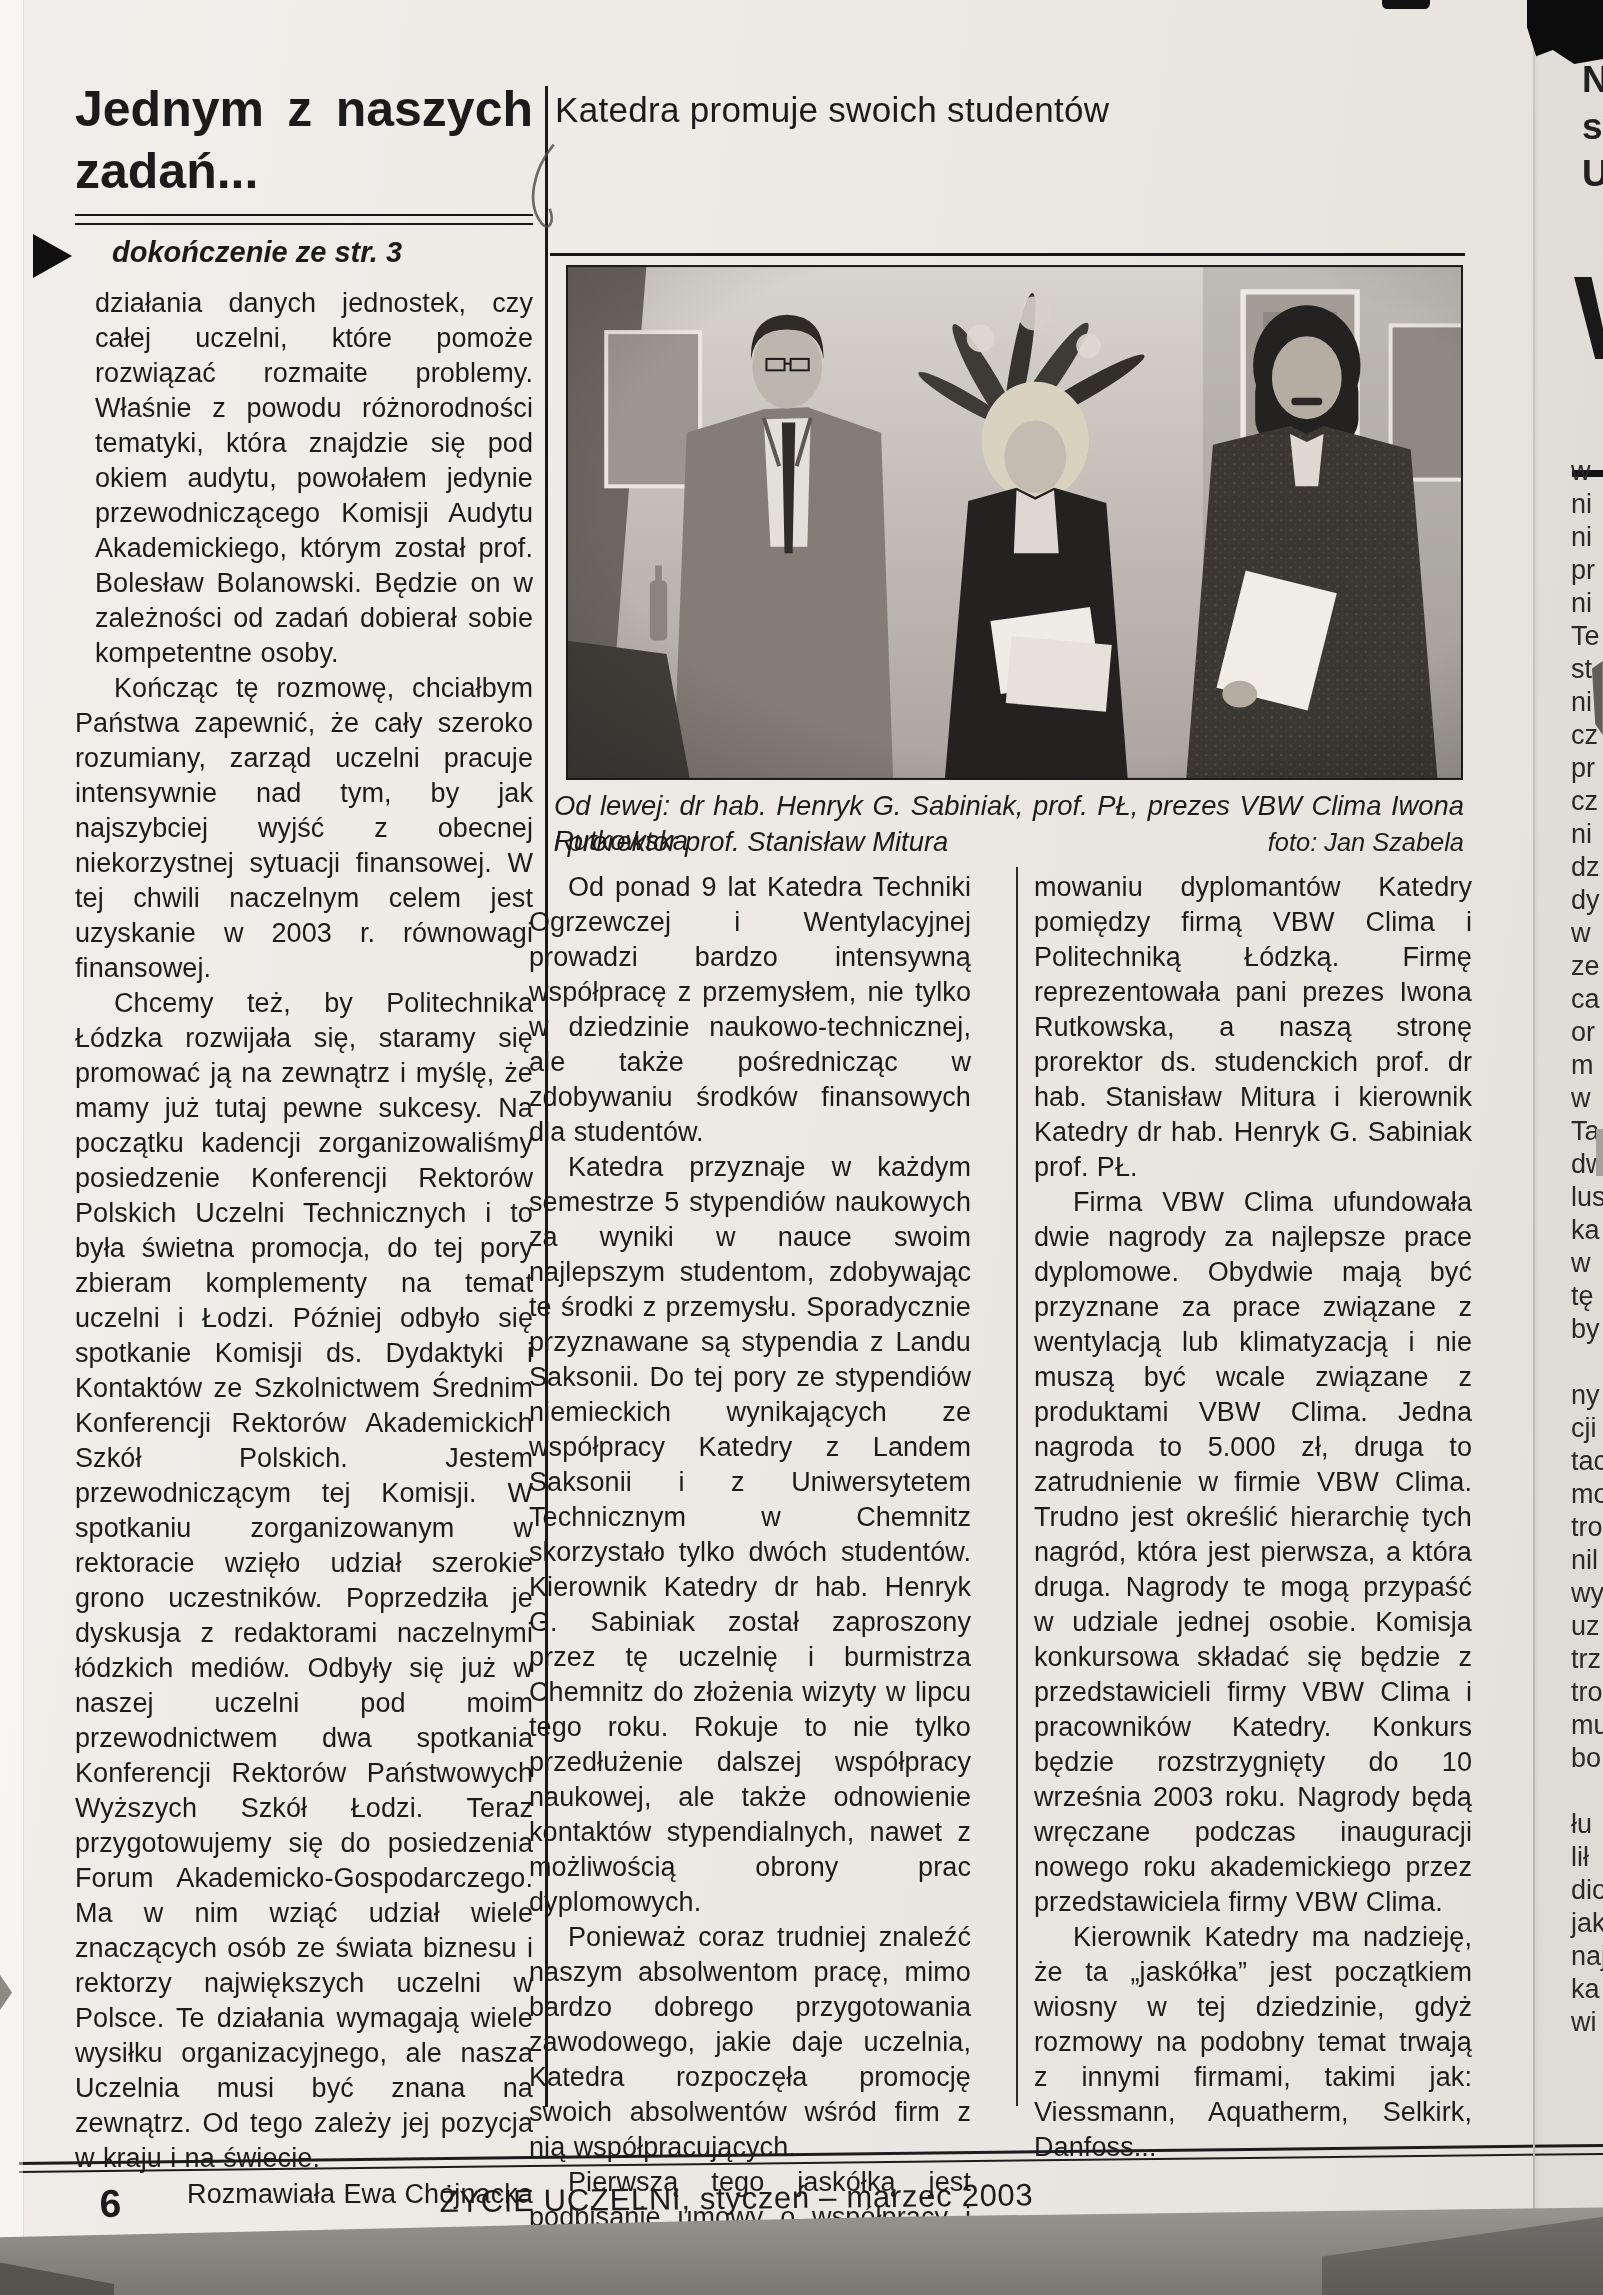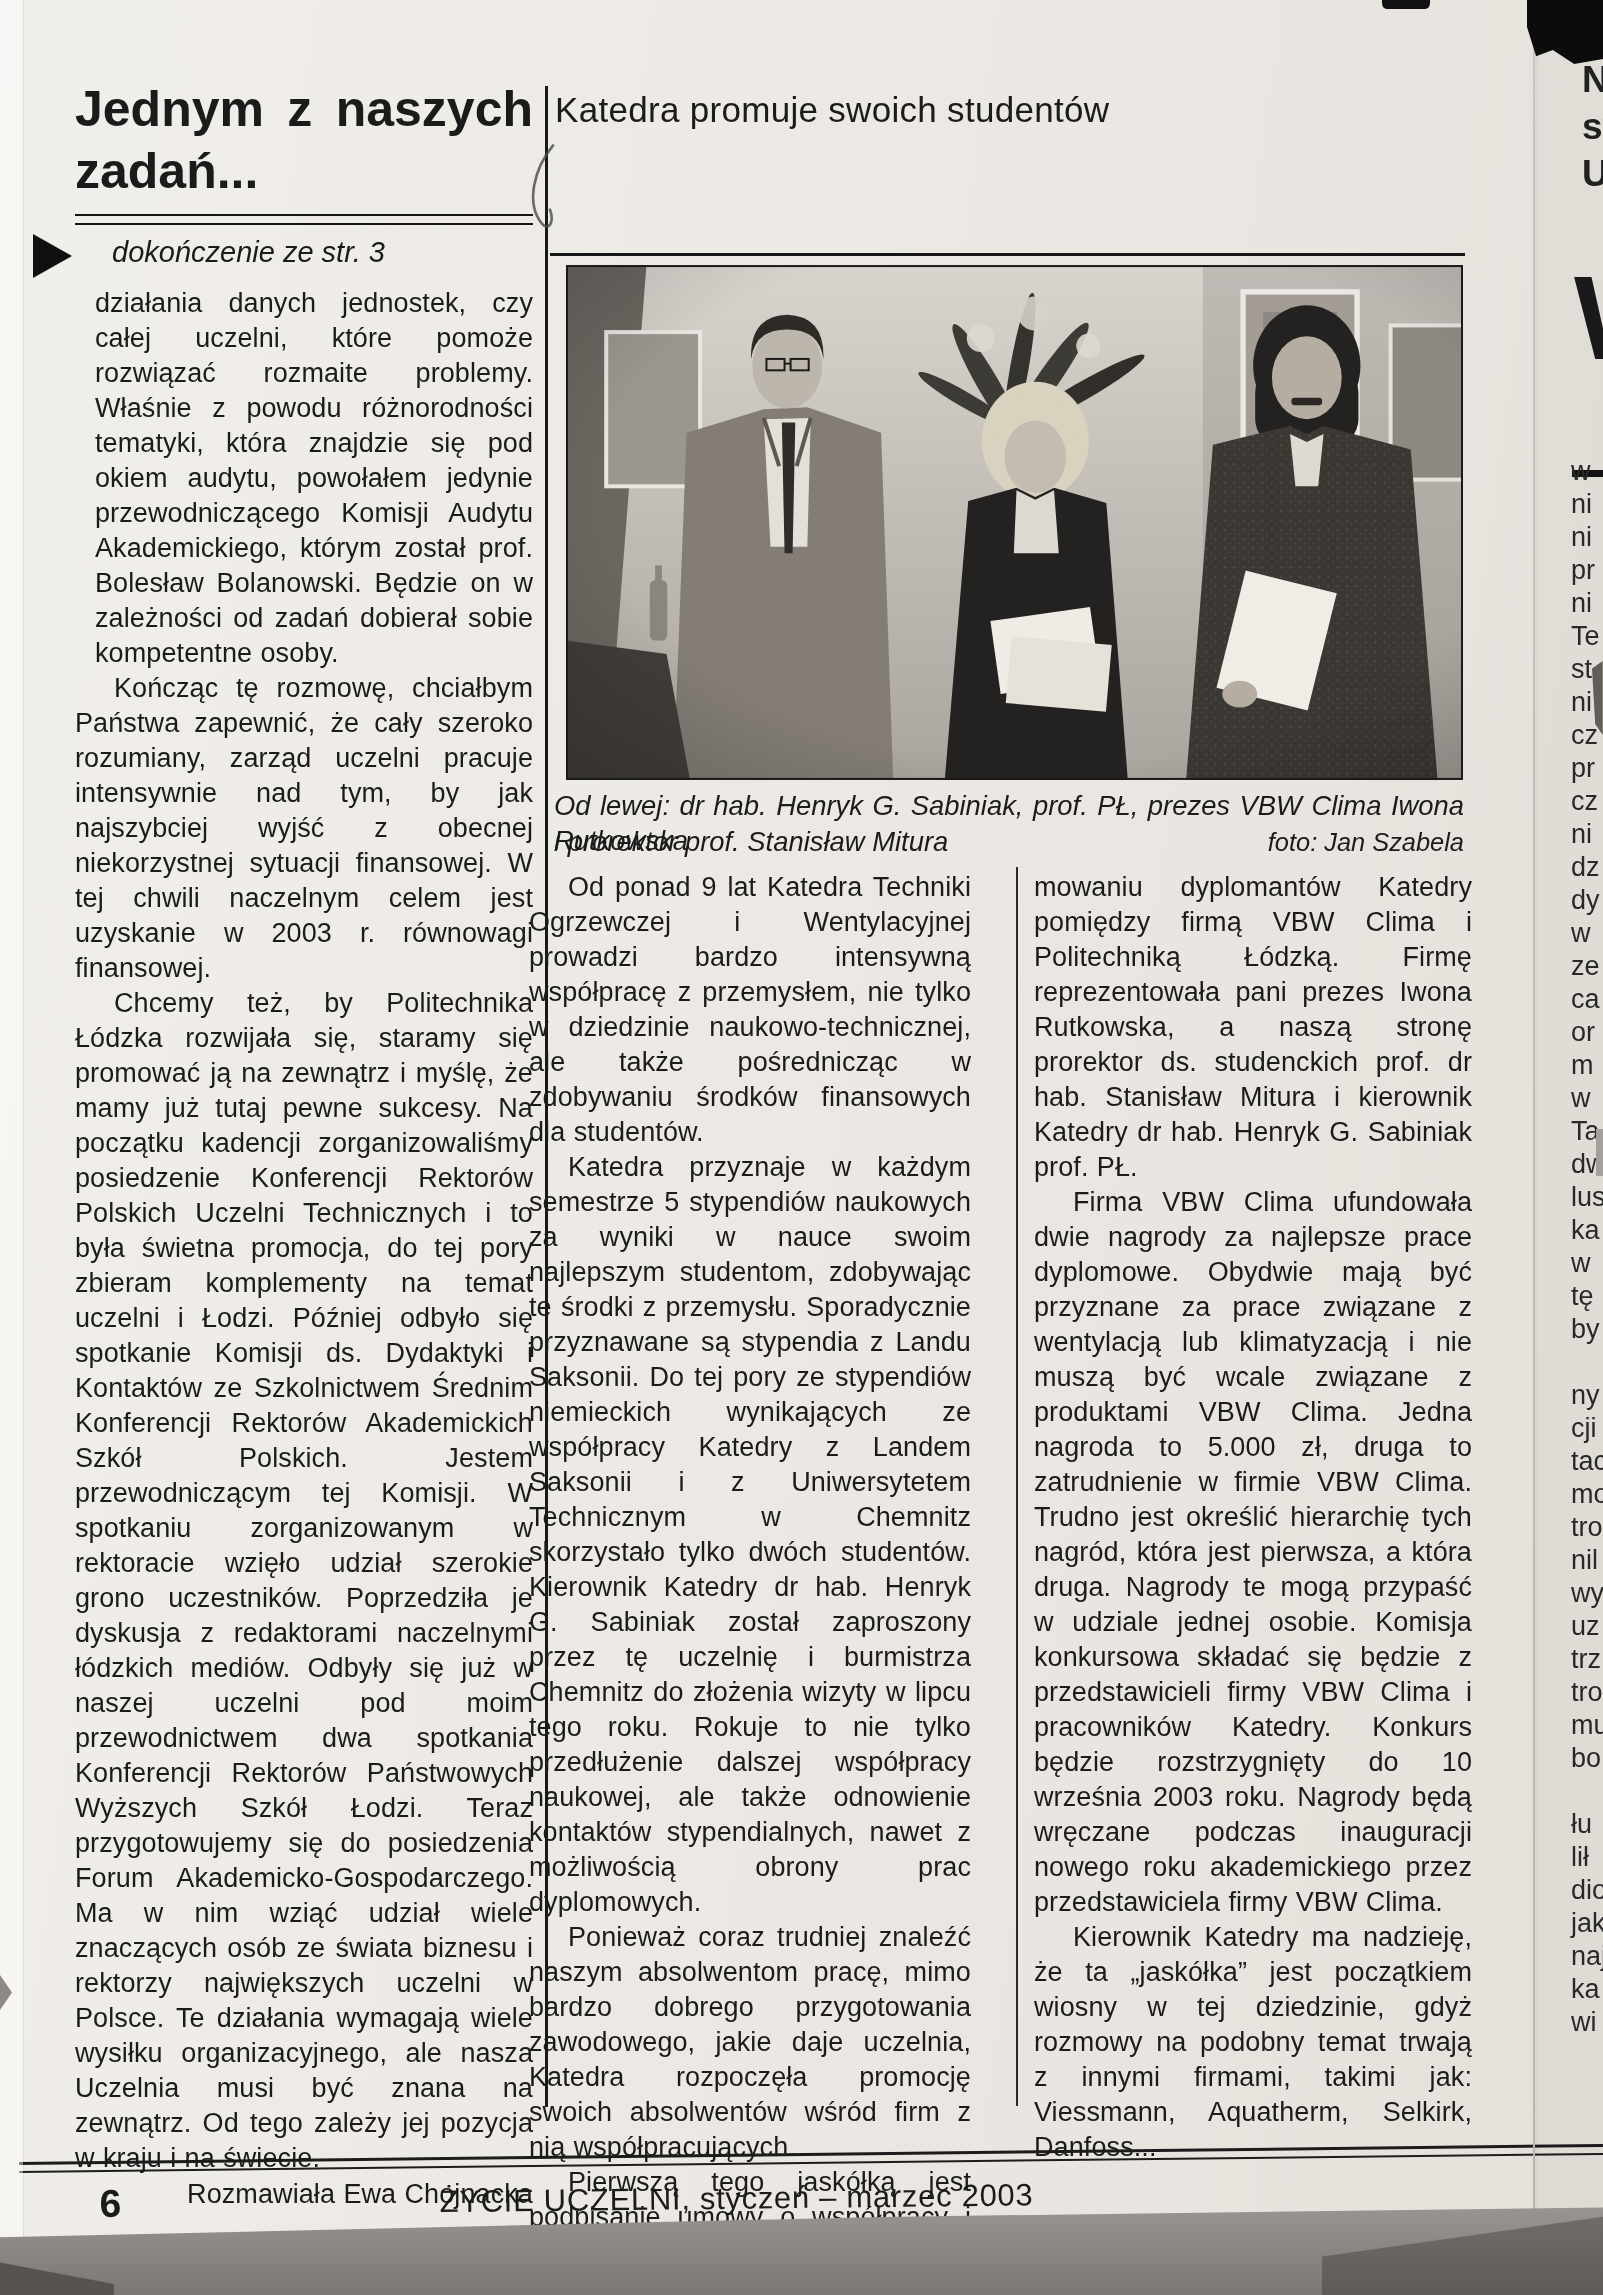--- a/index.html
+++ b/index.html
@@ -8,21 +8,21 @@
   .paper{position:absolute;inset:0;background:linear-gradient(98deg,#f1efeb 0%,#ebe8e3 55%,#e4e1db 100%);}
   .abs{position:absolute;}
 
   
   .l-title{left:75px;top:78px;width:458px;font-size:50px;font-weight:bold;line-height:62px;letter-spacing:0;}
   .l-title .jline{text-align:justify;text-align-last:justify;}
   .title-rule{left:75px;top:214px;width:458px;height:7.4px;
               border-top:2.7px solid #161616;border-bottom:2px solid #161616;}
   .cont-arrow{left:33px;top:234px;width:0;height:0;
               border-left:39px solid #101010;border-top:22px solid transparent;border-bottom:22px solid transparent;}
-  .cont-note{left:112px;top:236px;font-size:29px;font-weight:normal;font-style:italic;}
+  .cont-note{left:112px;top:236px;font-size:29px;font-weight:bold;font-style:italic;}
   .body-text{font-size:27px;line-height:35px;text-align:justify;letter-spacing:0.1px;word-spacing:0.7px;}
   .para{margin:0;text-indent:39px;}
   .left-body .para:first-child{text-indent:0;margin-left:20px;}
   .col2 .para:first-child{text-indent:0;}
   .left-wrap{left:75px;top:286px;width:458px;}
   .sig{text-align:right;font-size:27px;line-height:35px;margin-top:1.3px;}
   .sig-ech{padding-right:19px;}
 
   
   .vr1{left:545px;top:86px;width:2.7px;height:2021px;background:#191919;}

